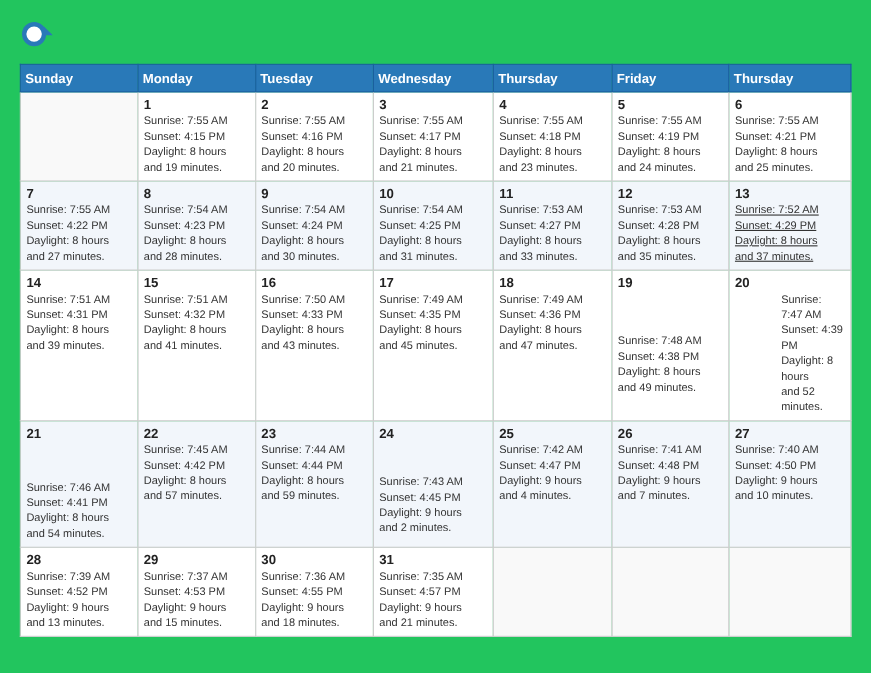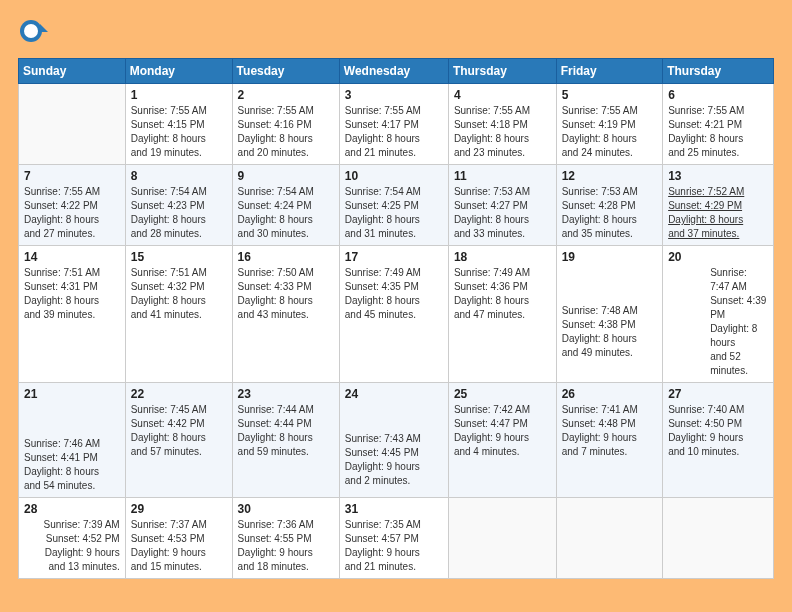--- a/index.html
+++ b/index.html
@@ -7,21 +7,21 @@
       font-family: Arial, sans-serif;
       background: #fff;
       width: 792px;
       height: 612px;
       overflow: hidden;
     }
     .page {
       width: 792px;
       min-height: 612px;
       padding: 18px 18px 10px 18px;
-      background: #fdba74;
+      background: #22c55e;
     }
     .header {
       display: flex;
       justify-content: space-between;
       align-items: flex-start;
       margin-bottom: 10px;
     }
     .logo {
       display: flex;
       align-items: center;
@@ -327,21 +327,21 @@
             <div class="day-num">27</div>
             <div class="day-info" style="white-space: pre-line;">Sunrise: 7:40 AM
 Sunset: 4:50 PM
 Daylight: 9 hours
 and 10 minutes.</div>
           </td>
         </tr>
         <tr>
           <td>
             <div class="day-num">28</div>
-            <div class="day-info" style="white-space: pre-line; text-align: right;">Sunrise: 7:39 AM
+            <div class="day-info" style="white-space: pre-line;">Sunrise: 7:39 AM
 Sunset: 4:52 PM
 Daylight: 9 hours
 and 13 minutes.</div>
           </td>
           <td>
             <div class="day-num">29</div>
             <div class="day-info" style="white-space: pre-line;">Sunrise: 7:37 AM
 Sunset: 4:53 PM
 Daylight: 9 hours
 and 15 minutes.</div>

